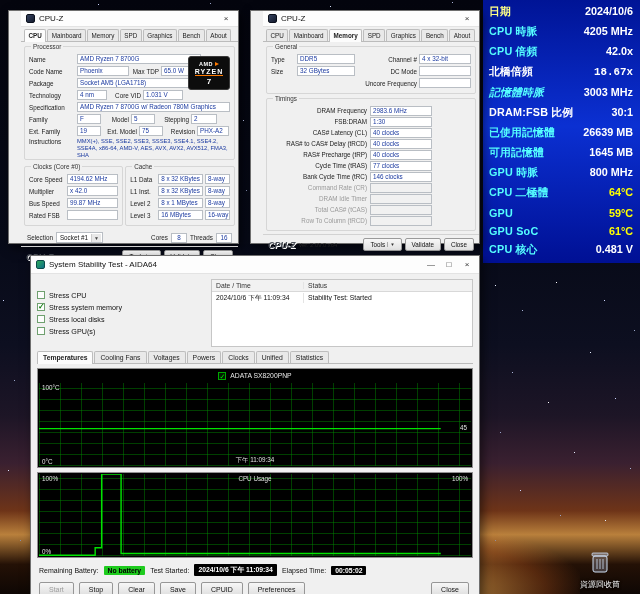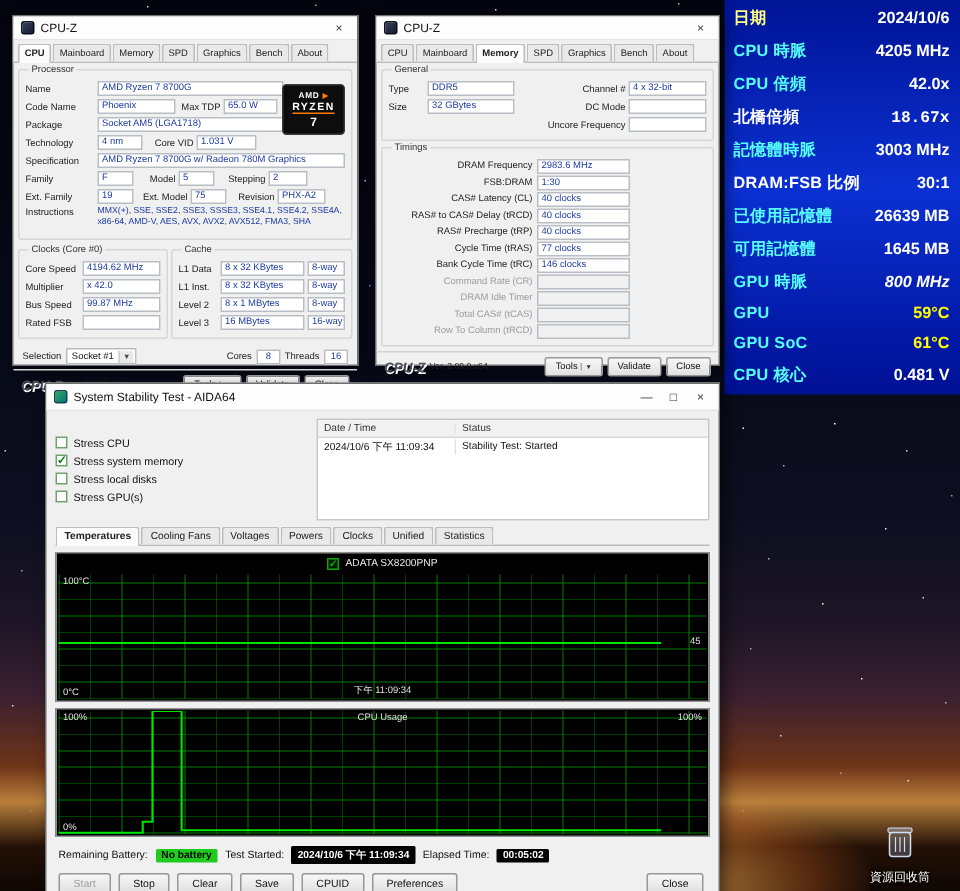--- a/index.html
+++ b/index.html
@@ -27,21 +27,21 @@
   
   .window{position:absolute;background:#f0f0f0;border:1px solid #6f6f6f;box-shadow:3px 4px 10px rgba(0,0,0,.55);}
   .titlebar{height:16px;background:#fdfdfd;border-bottom:1px solid #e3e3e3;display:flex;align-items:center;padding:0 5px;gap:4px;}
   .titlebar .title{flex:1;font-size:8px;color:#111;white-space:nowrap;overflow:hidden;}
   .wbtn{font-size:8px;color:#333;width:14px;text-align:center;cursor:default;}
   .appicon{width:9px;height:9px;border-radius:2px;flex:0 0 auto;}
   .cpuz-ico{background:linear-gradient(135deg,#35425f,#141b2e);border:1px solid #0a0f1c;}
   .aida-ico{background:linear-gradient(135deg,#2faa5a,#0c6e86);border:1px solid #0a4a4a;}
 
   
-  .cpuz{width:231px;height:234px;font-size:6.5px;}
+  .cpuz{width:231px;height:234px;font-size:6.5px;padding-left:12px;}
   .tabs{display:flex;align-items:flex-end;padding:2px 3px 0;border-bottom:1px solid #bbb;background:#f0f0f0;}
   .tab{border:1px solid #bdbdbd;border-bottom:none;background:#e9e9e9;padding:2px 3.5px;font-size:6.3px;color:#222;
        border-radius:2px 2px 0 0;margin-right:1px;white-space:nowrap;cursor:default;}
   .tab.active{background:#fcfcfc;margin-bottom:-1px;padding-bottom:3px;font-weight:bold;}
   .group{position:relative;border:1px solid #d6d6d6;border-radius:2px;margin:4px 3px 2px;padding:7px 4px 3px;background:#f0f0f0;}
   .gl{position:absolute;top:-4px;left:6px;background:#f0f0f0;padding:0 2px;font-size:6.3px;color:#333;}
   .frow{display:flex;align-items:center;gap:2px;height:10px;margin-bottom:2px;}
   .lab{font-size:6.3px;color:#222;white-space:nowrap;}
   .val{background:#fff;border:1px solid #b9bec4;height:10px;line-height:8px;font-size:6.3px;color:#1b3aa0;
        padding:0 2px;white-space:nowrap;overflow:hidden;}
@@ -157,38 +157,42 @@
     </div>
   <div class="prow">
       <span class="pl" style="color: rgb(85, 255, 255);">CPU 倍頻</span>
       <span class="pv" style="color: rgb(255, 255, 255);">42.0x</span>
     </div>
   <div class="prow">
       <span class="pl" style="color: rgb(255, 255, 255);">北橋倍頻</span>
       <span class="pv" style="color: rgb(255, 255, 255); font-family: Liberation Mono, monospace;">18.67x</span>
     </div>
   <div class="prow">
-      <span class="pl" style="color: rgb(85, 255, 255);">記憶體時脈</span>
+      <span class="pl" style="color: rgb(85, 255, 255); font-style: italic;">記憶體時脈</span>
       <span class="pv" style="color: rgb(255, 255, 255);">3003 MHz</span>
     </div>
   <div class="prow">
       <span class="pl" style="color: rgb(255, 255, 255);">DRAM:FSB 比例</span>
       <span class="pv" style="color: rgb(255, 255, 255);">30:1</span>
     </div>
   <div class="prow">
       <span class="pl" style="color: rgb(85, 255, 255);">已使用記憶體</span>
       <span class="pv" style="color: rgb(255, 255, 255);">26639 MB</span>
     </div>
   <div class="prow">
       <span class="pl" style="color: rgb(85, 255, 255);">可用記憶體</span>
       <span class="pv" style="color: rgb(255, 255, 255);">1645 MB</span>
     </div>
   <div class="prow">
       <span class="pl" style="color: rgb(85, 255, 255);">GPU 時脈</span>
-      <span class="pv" style="color: rgb(255, 255, 255); font-style: italic;">800 MHz</span>
+      <span class="pv" style="color: rgb(255, 255, 255);">800 MHz</span>
+    </div>
+  <div class="prow">
+      <span class="pl" style="color: rgb(85, 255, 255);">CPU 二極體</span>
+      <span class="pv" style="color: rgb(255, 255, 0);">64°C</span>
     </div>
   <div class="prow">
       <span class="pl" style="color: rgb(85, 255, 255);">GPU</span>
       <span class="pv" style="color: rgb(255, 255, 0);">59°C</span>
     </div>
   <div class="prow">
       <span class="pl" style="color: rgb(85, 255, 255);">GPU SoC</span>
       <span class="pv" style="color: rgb(255, 255, 0);">61°C</span>
     </div>
   <div class="prow">

